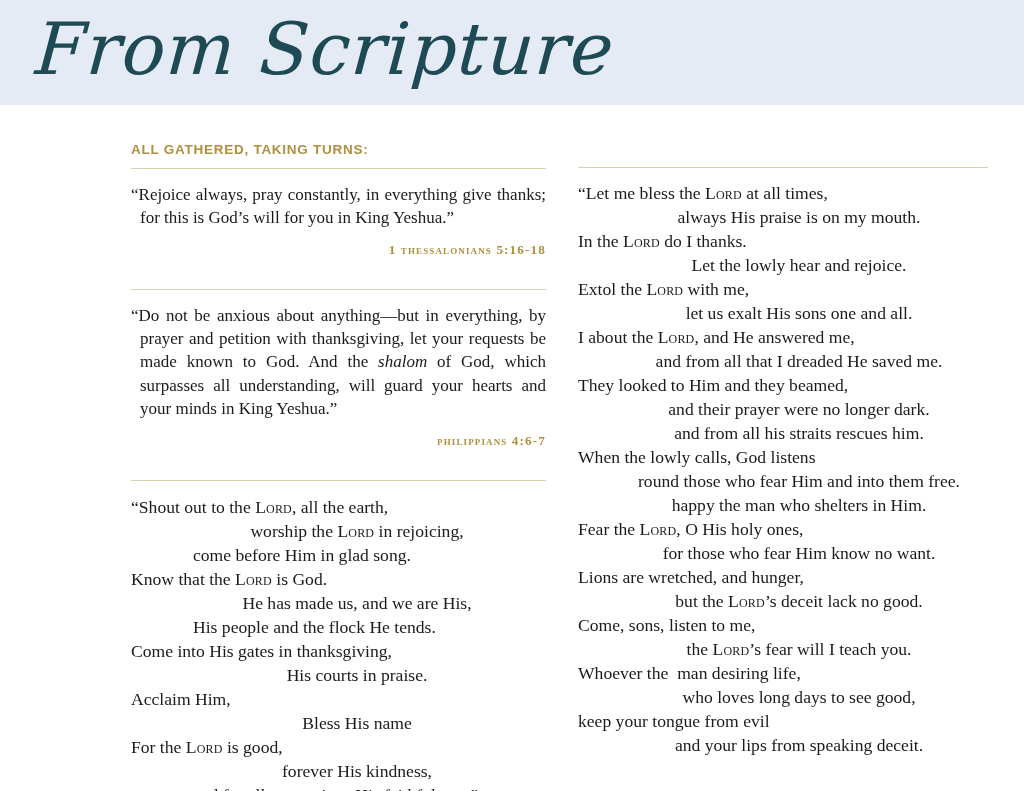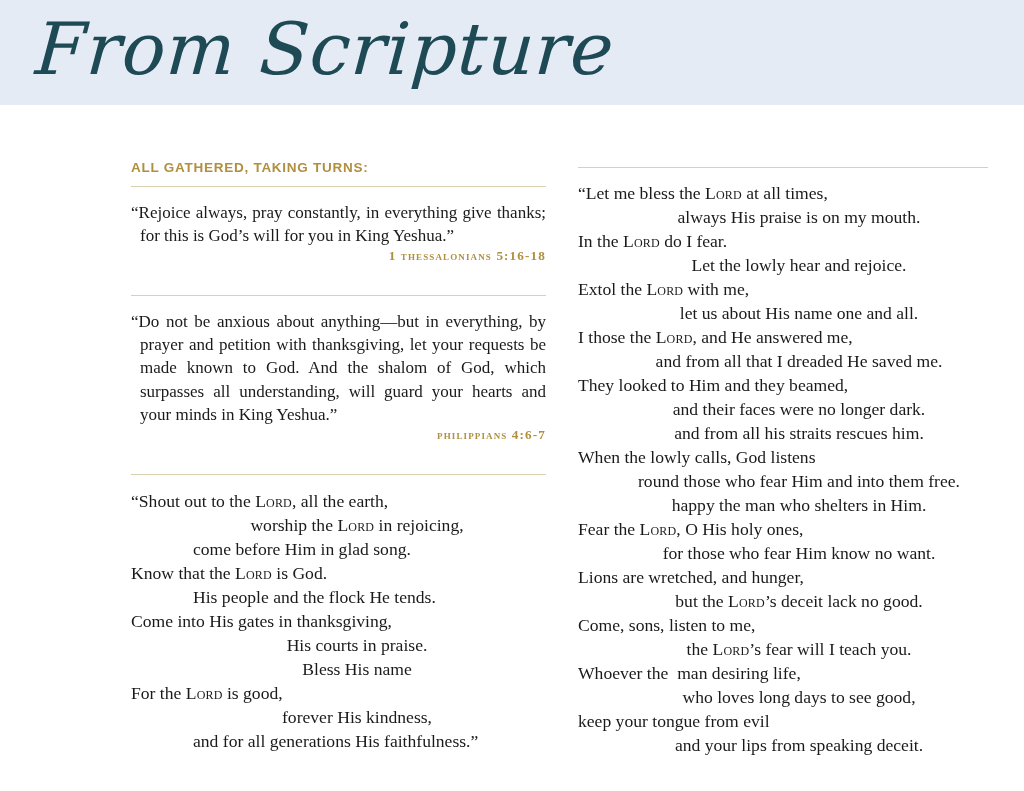--- a/index.html
+++ b/index.html
@@ -57,21 +57,21 @@
     left: 131px;
     width: 415px;
   }
   .col-right {
     left: 578px;
     width: 410px;
   }
 
   .section-label {
     margin: 0;
-    padding: 56px 0 0 0;
+    padding: 38px 0 0 0;
     font-family: "Liberation Sans", "DejaVu Sans", sans-serif;
     font-weight: 700;
     font-size: 13.5px;
     letter-spacing: 0.055em;
     color: #b08f3f;
     text-transform: uppercase;
     line-height: 1;
   }
 
   .rule {
@@ -100,21 +100,21 @@
     text-indent: -9px;
   }
   .citation {
     text-align: right;
     font-size: 13.2px;
     font-weight: 700;
     letter-spacing: 0.085em;
     color: #b08f3f;
     font-variant: small-caps;
     text-transform: lowercase;
-    margin: 1px 0 0 0;
+    margin: 13px 0 0 0;
     font-family: "Liberation Serif", "DejaVu Serif", serif;
   }
 
   
   .verse {
     font-size: 17.6px;
     line-height: 1.365;
     margin: 14px 0 0 0;
   }
   .verse .ln {
@@ -122,21 +122,21 @@
     white-space: pre-wrap;
   }
   .verse .ln.i0 { padding-left: 9px;  text-indent: -9px; }
   .verse .ln.i1 { padding-left: 37px; text-align: center; }
   .verse .ln.i2 { padding-left: 62px; }
 
   .sc {
     font-variant: small-caps;
     letter-spacing: 0.01em;
   }
-  .it { }
+  .it { font-style: italic; }
 
   .divider-gap { height: 20px; }
 
   .verse-right { margin-top: 13px; }
   .verse-right .ln.i0 { padding-left: 9px; text-indent: -9px; }
   .verse-right .ln.i1 { padding-left: 32px; }
 </style>
 </head>
 <body>
 
@@ -166,46 +166,48 @@
 
     <div class="divider-gap"></div>
     <div class="rule"></div>
 
     <div class="quote-block">
       <div class="verse" id="left-verse">
           <span class="ln i0"><span>“Shout out to the </span><span class="sc">Lord</span><span>, all the earth,</span></span>
           <span class="ln i1"><span>worship the </span><span class="sc">Lord</span><span> in rejoicing,</span></span>
           <span class="ln i2"><span>come before Him in glad song.</span></span>
           <span class="ln i0"><span>Know that the </span><span class="sc">Lord</span><span> is God.</span></span>
+          <span class="ln i1"><span>He has made us, and we are His,</span></span>
           <span class="ln i2"><span>His people and the flock He tends.</span></span>
           <span class="ln i0"><span>Come into His gates in thanksgiving,</span></span>
           <span class="ln i1"><span>His courts in praise.</span></span>
+          <span class="ln i0"><span>Acclaim Him,</span></span>
           <span class="ln i1"><span>Bless His name</span></span>
           <span class="ln i0"><span>For the </span><span class="sc">Lord</span><span> is good,</span></span>
           <span class="ln i1"><span>forever His kindness,</span></span>
           <span class="ln i2"><span>and for all generations His faithfulness.”</span></span>
         </div>
 
     </div>
 
   </div>
 
   <div class="col col-right">
     <div class="rule rule-top-right"></div>
     <div class="verse verse-right" id="right-verse">
         <span class="ln i0"><span>“Let me bless the </span><span class="sc">Lord</span><span> at all times,</span></span>
         <span class="ln i1"><span>always His praise is on my mouth.</span></span>
-        <span class="ln i0"><span>In the </span><span class="sc">Lord</span><span> do I fear.</span></span>
+        <span class="ln i0"><span>In the </span><span class="sc">Lord</span><span> do I thanks.</span></span>
         <span class="ln i1"><span>Let the lowly hear and rejoice.</span></span>
         <span class="ln i0"><span>Extol the </span><span class="sc">Lord</span><span> with me,</span></span>
-        <span class="ln i1"><span>let us about His name one and all.</span></span>
-        <span class="ln i0"><span>I those the </span><span class="sc">Lord</span><span>, and He answered me,</span></span>
+        <span class="ln i1"><span>let us exalt His sons one and all.</span></span>
+        <span class="ln i0"><span>I about the </span><span class="sc">Lord</span><span>, and He answered me,</span></span>
         <span class="ln i1"><span>and from all that I dreaded He saved me.</span></span>
         <span class="ln i0"><span>They looked to Him and they beamed,</span></span>
-        <span class="ln i1"><span>and their faces were no longer dark.</span></span>
+        <span class="ln i1"><span>and their prayer were no longer dark.</span></span>
         <span class="ln i1"><span>and from all his straits rescues him.</span></span>
         <span class="ln i0"><span>When the lowly calls, God listens</span></span>
         <span class="ln i1"><span>round those who fear Him and into them free.</span></span>
         <span class="ln i1"><span>happy the man who shelters in Him.</span></span>
         <span class="ln i0"><span>Fear the </span><span class="sc">Lord</span><span>, O His holy ones,</span></span>
         <span class="ln i1"><span>for those who fear Him know no want.</span></span>
         <span class="ln i0"><span>Lions are wretched, and hunger,</span></span>
         <span class="ln i1"><span>but the </span><span class="sc">Lord</span><span>’s deceit lack no good.</span></span>
         <span class="ln i0"><span>Come, sons, listen to me,</span></span>
         <span class="ln i1"><span>the </span><span class="sc">Lord</span><span>’s fear will I teach you.</span></span>

